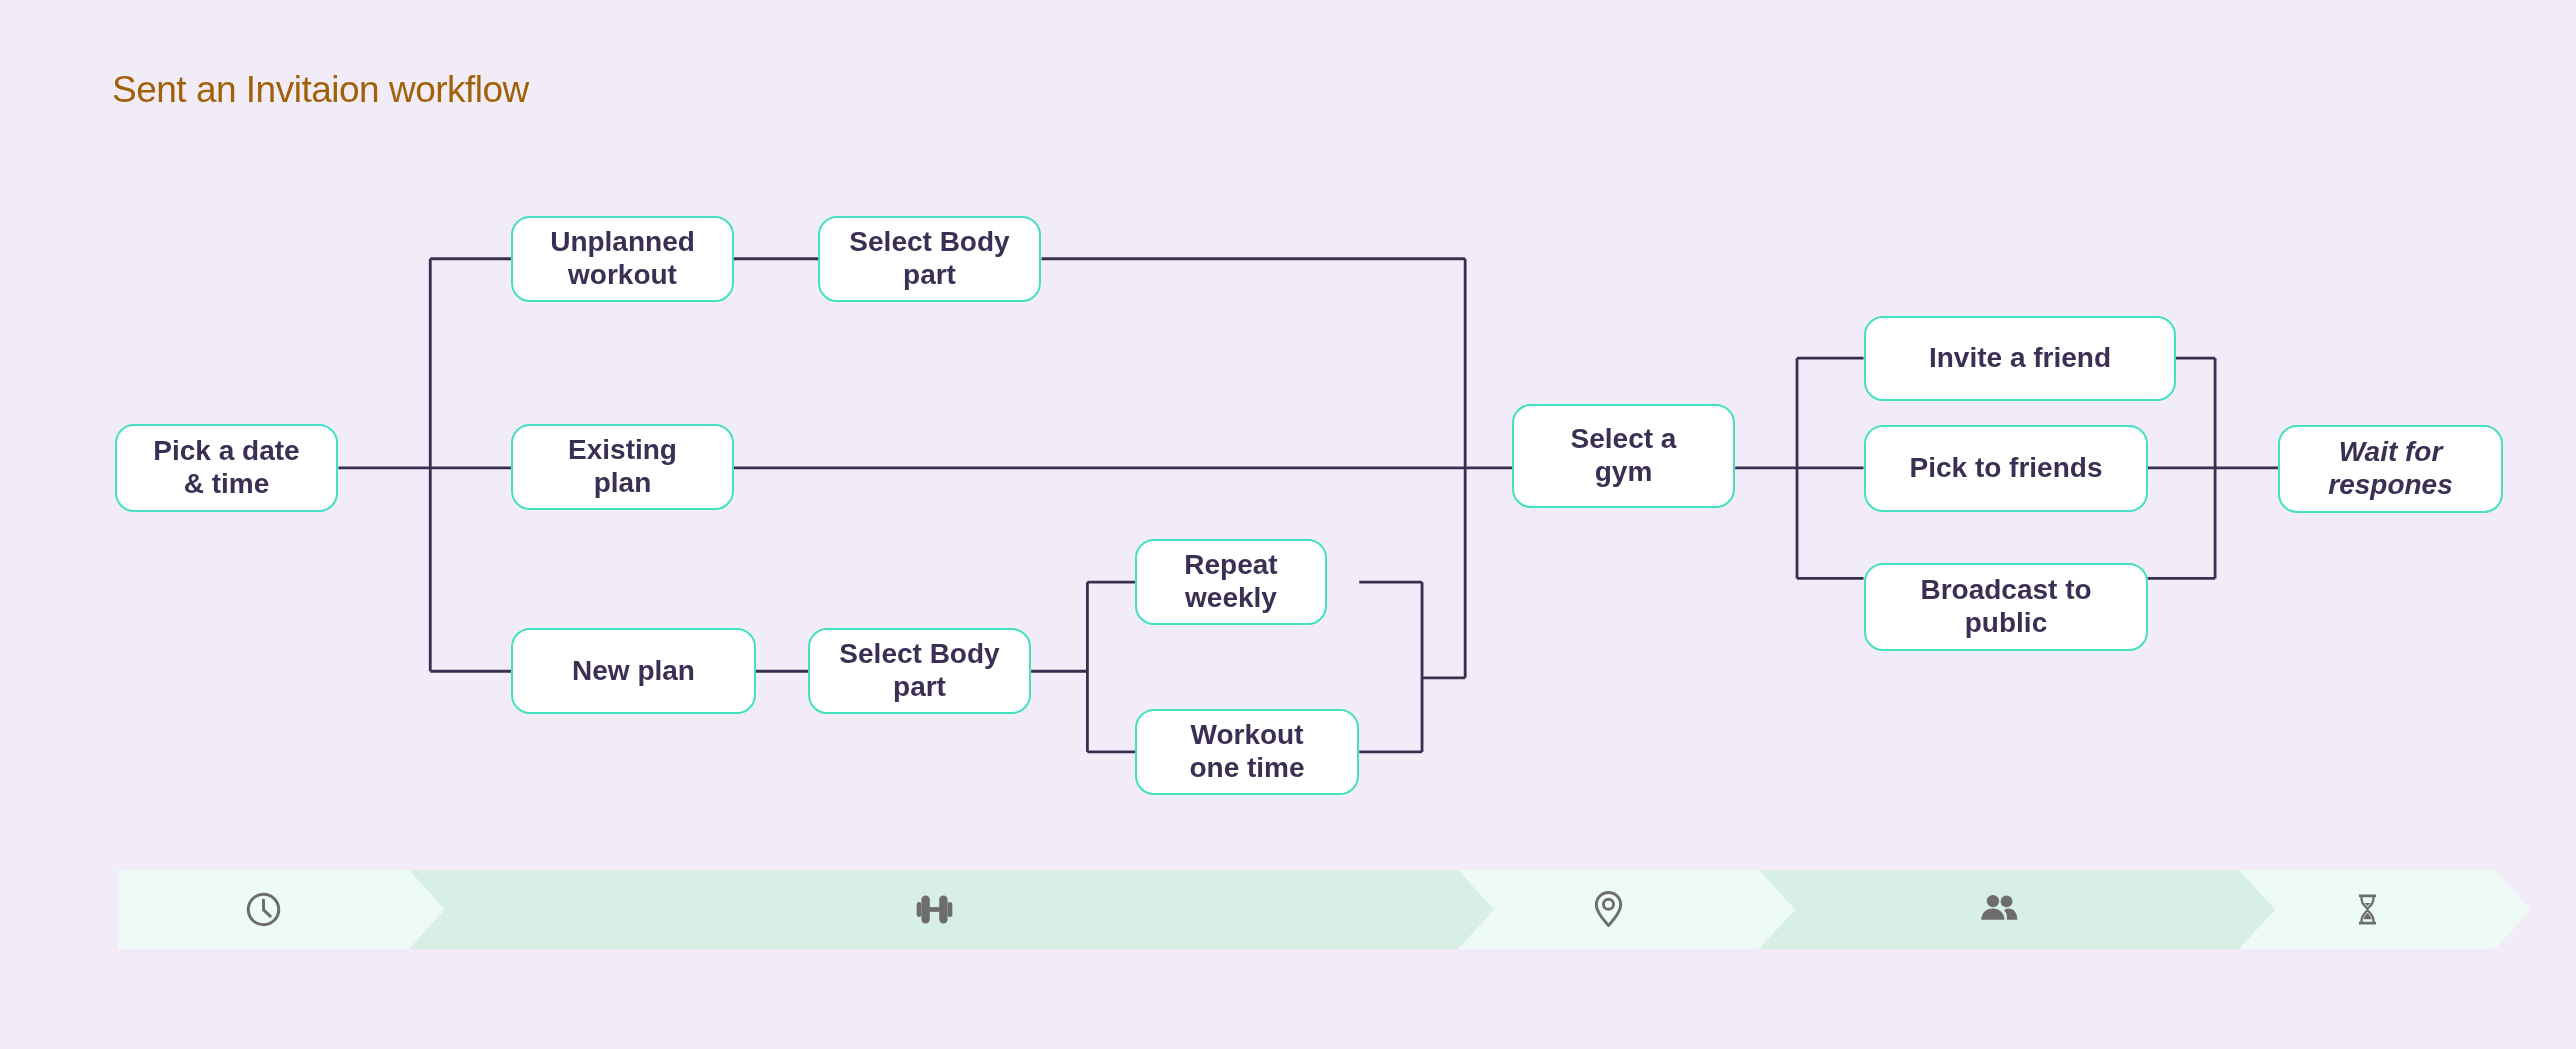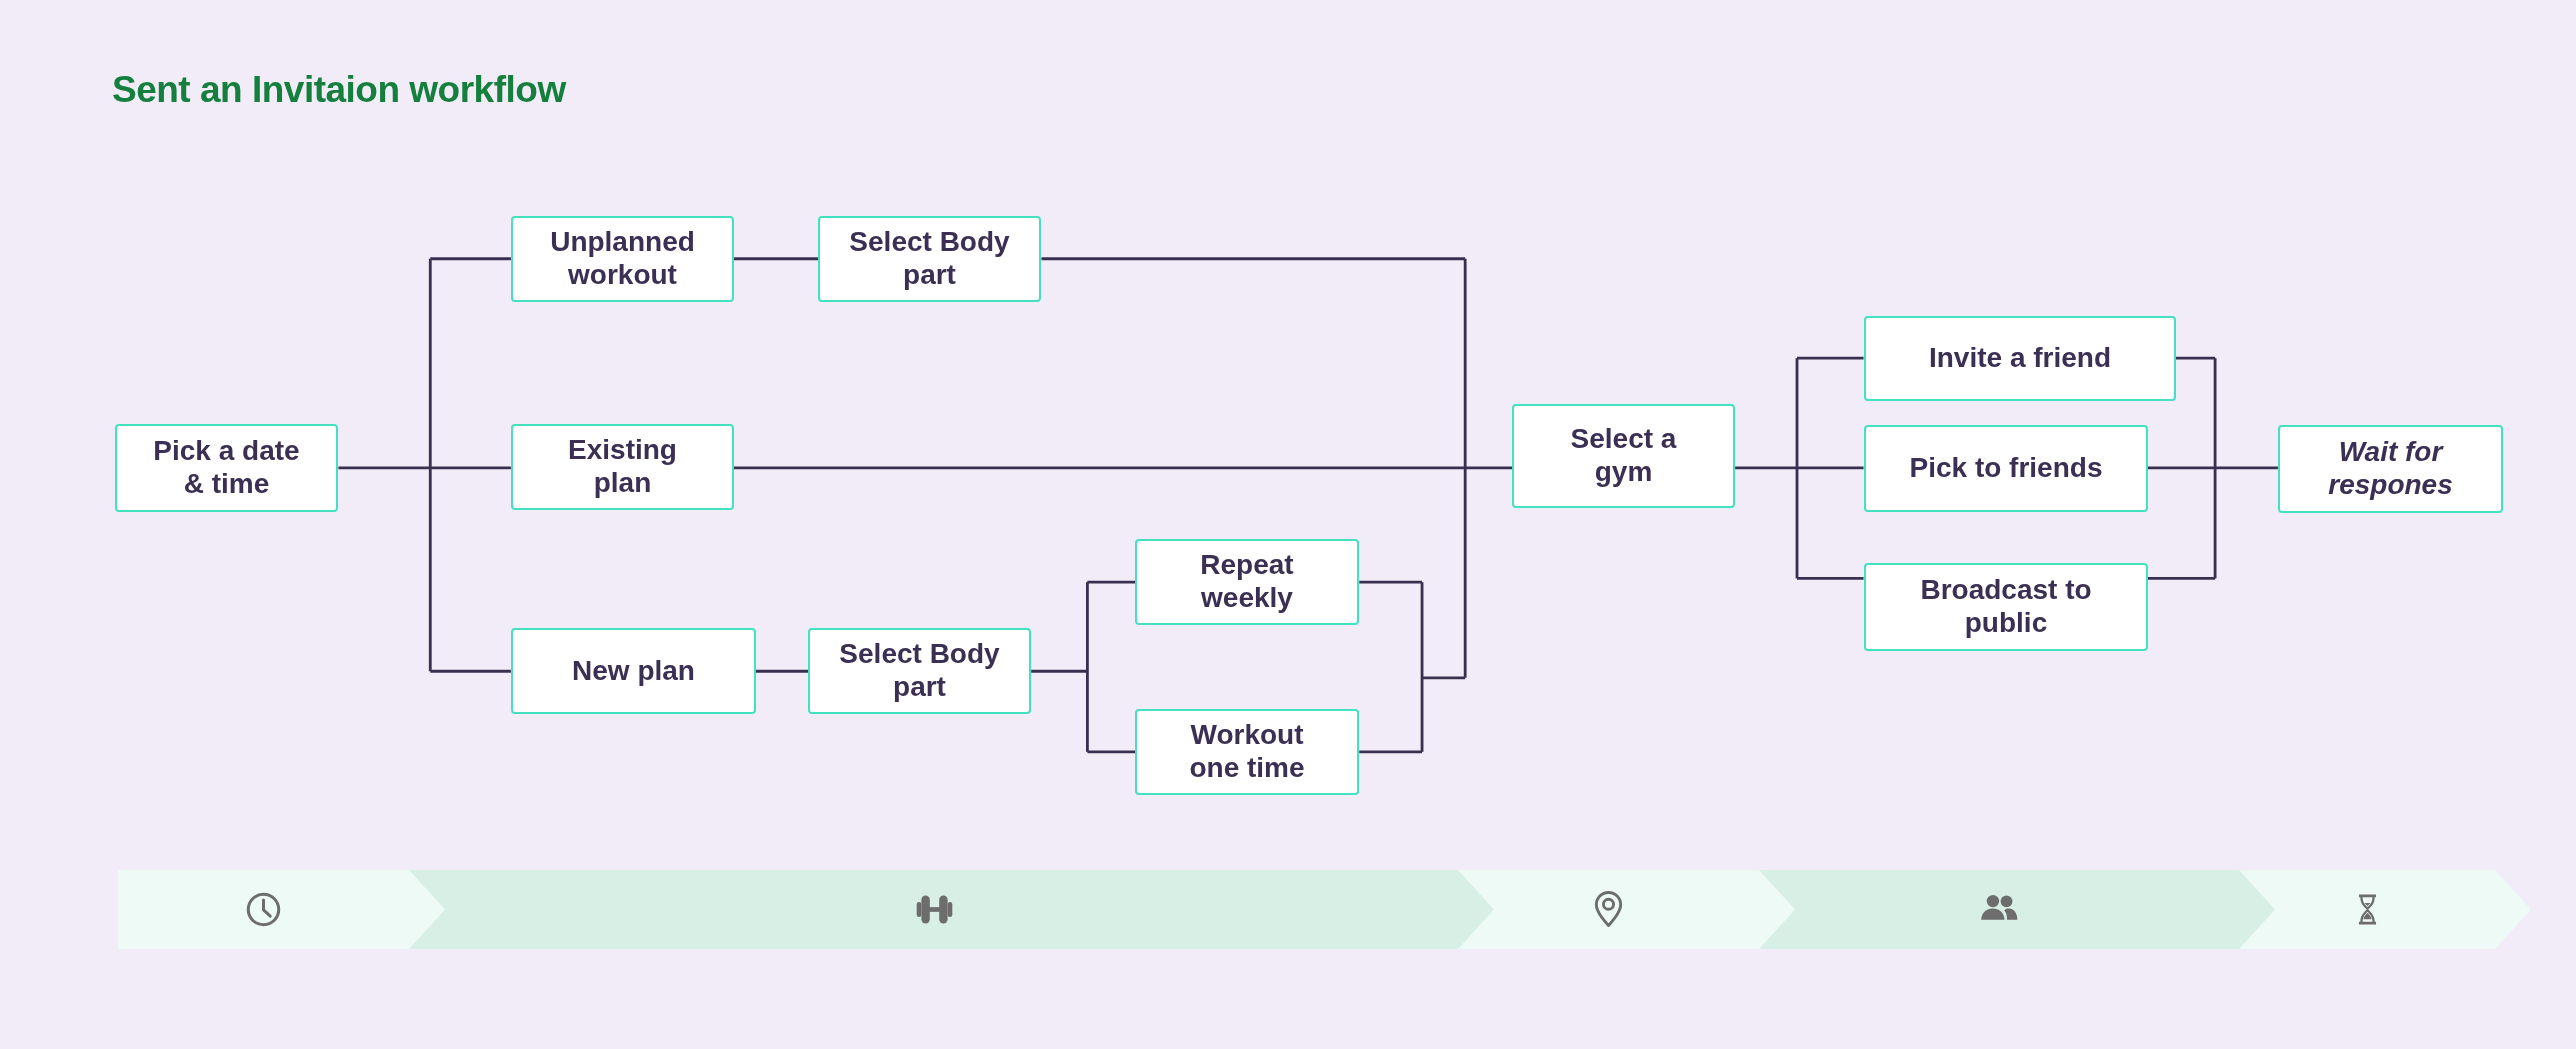--- a/index.html
+++ b/index.html
@@ -5,30 +5,30 @@
   html,body{margin:0;padding:0;background:#f2ecf9;}
   #app{
     position:relative;
     width:2576px;height:1050px;
     background:var(--page-bg,#f2ecf9);
     overflow:hidden;
     font-family:"Liberation Sans",sans-serif;
   }
   #page-title{
     position:absolute;left:112px;top:69px;margin:0;
-    font-size:37px;font-weight:700;letter-spacing:-0.5px;
-    color:#15803d;
+    font-size:37px;font-weight:400;letter-spacing:-0.5px;
+    color:#a16207;
     font-family:"Liberation Sans",sans-serif;
   }
   #connectors{position:absolute;left:0;top:0;width:2576px;height:1050px;}
   .node{
     position:absolute;box-sizing:border-box;
     background:var(--node-fill,#ffffff);
     border:2.8px solid var(--node-border,#43e1c0);
-    border-radius:4px;
+    border-radius:19px;
     display:flex;align-items:center;justify-content:center;
     text-align:center;
   }
   .node-label{
     color:var(--node-text,#3b3054);
     font-weight:700;font-size:28px;line-height:1.17;
     white-space:pre-line;
     font-family:"Liberation Sans",sans-serif;
   }
   #progress-bar{position:absolute;left:118px;top:870px;width:2413px;height:79px;}
@@ -93,21 +93,21 @@
         <span class="node-label">Existing
 plan</span>
       </div>
       <div class="node" style="left: 511px; top: 628px; width: 245px; height: 86px;">
         <span class="node-label">New plan</span>
       </div>
       <div class="node" style="left: 808px; top: 628px; width: 223px; height: 86px;">
         <span class="node-label">Select Body
 part</span>
       </div>
-      <div class="node" style="left: 1135px; top: 539px; width: 224px; height: 86px;">
+      <div class="node" style="left: 1135px; top: 539px; width: 192px; height: 86px;">
         <span class="node-label">Repeat
 weekly</span>
       </div>
       <div class="node" style="left: 1135px; top: 709px; width: 224px; height: 86px;">
         <span class="node-label">Workout
 one time</span>
       </div>
       <div class="node" style="left: 1512px; top: 404px; width: 223px; height: 104px;">
         <span class="node-label">Select a
 gym</span>

